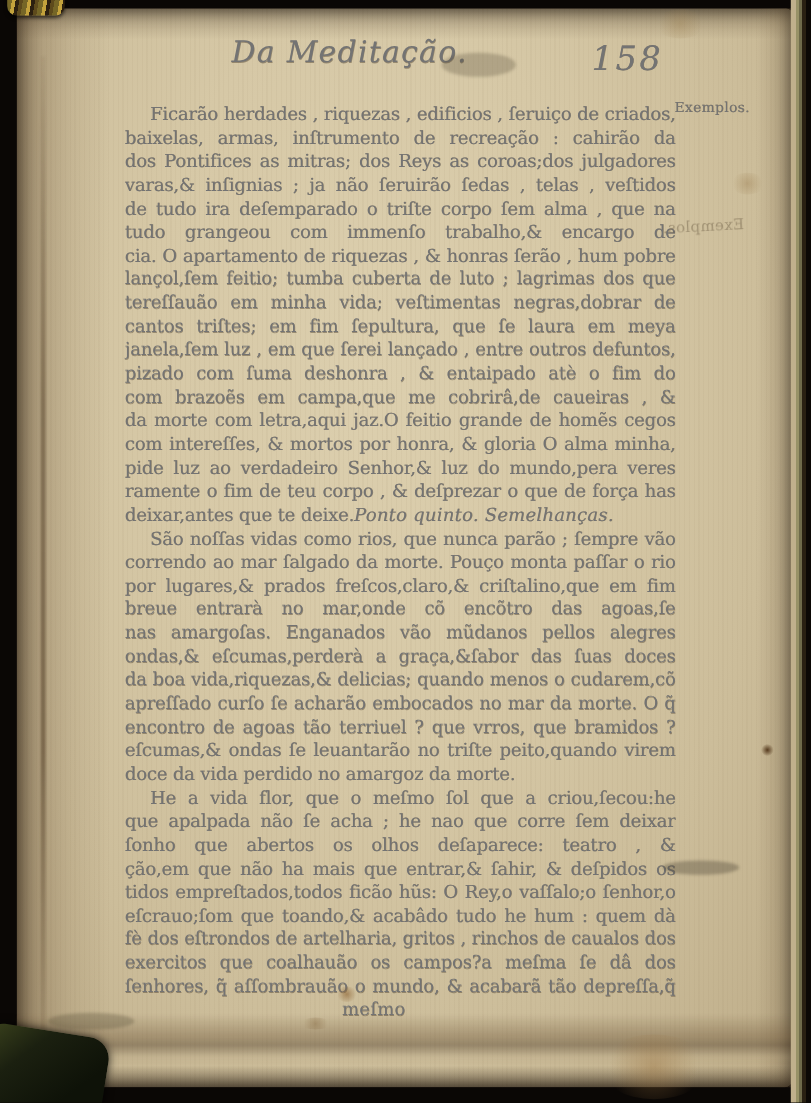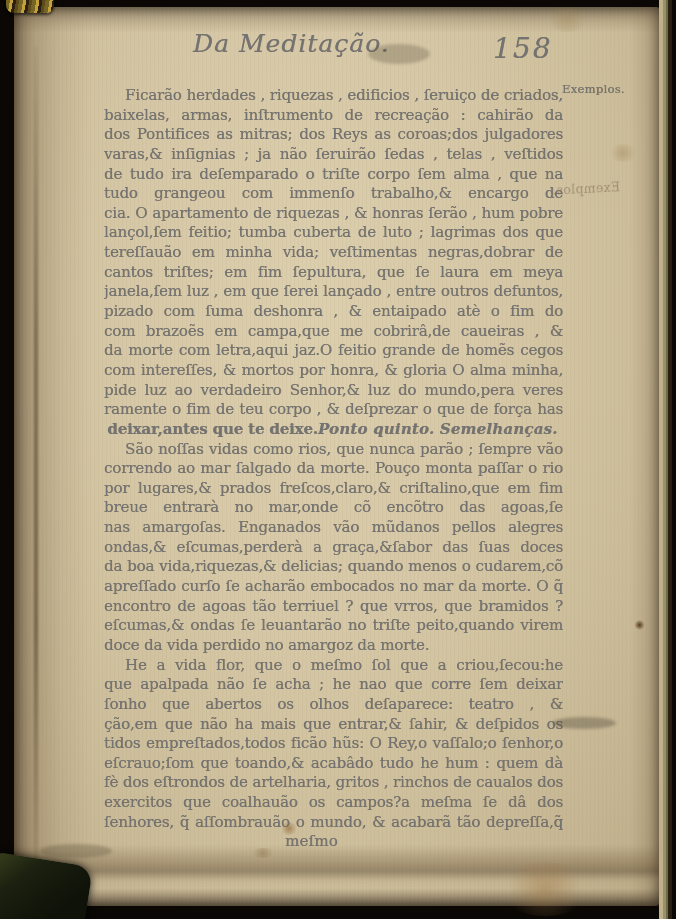--- a/index.html
+++ b/index.html
@@ -51,21 +51,21 @@
   .margin-note{position:absolute;left:562px;top:82px;font-size:11.5px;letter-spacing:.3px;}
 
   .textblock{position:absolute;left:60px;top:86px;width:503px;}
   .line{
     font-size:15px;line-height:19.65px;height:19.65px;overflow:hidden;
     letter-spacing:-0.15px;white-space:normal;
     text-align:justify;text-align-last:justify;margin-left:44px;
   }
   .line.indent{text-indent:21px;}
   .line.end{text-align-last:left;}
-  .line.mixed{display:flex;justify-content:center;text-align:left;text-align-last:left;font-weight:bold;}
+  .line.mixed{display:flex;justify-content:flex-start;text-align:left;text-align-last:left;}
   .line .it{font-style:italic;letter-spacing:.2px;padding-right:2px;}
   .catchword-row{font-size:15px;line-height:19.65px;height:19.65px;text-align:center;letter-spacing:.2px;}
 
   
   .ghost-text{position:absolute;transform:scaleX(-1) rotate(3deg);color:#6e5f46;opacity:.48;
     filter:blur(.6px);font-size:12.5px;letter-spacing:.3px;}
   .smudge{position:absolute;pointer-events:none;filter:blur(1.4px);border-radius:50%;}
   .smudge.g1{left:368px;top:44px;width:62px;height:20px;background:rgba(90,80,60,.30);}
   .smudge.g2{left:552px;top:717px;width:64px;height:12px;background:rgba(80,72,55,.38);}
   .smudge.g3{left:40px;top:844px;width:72px;height:14px;background:rgba(95,85,62,.34);}

